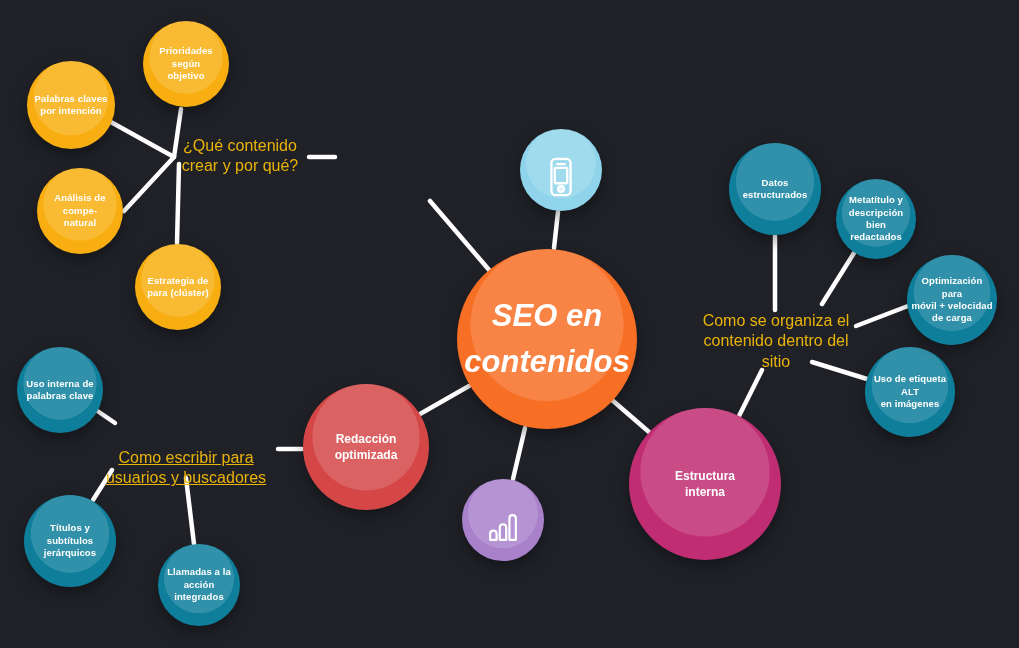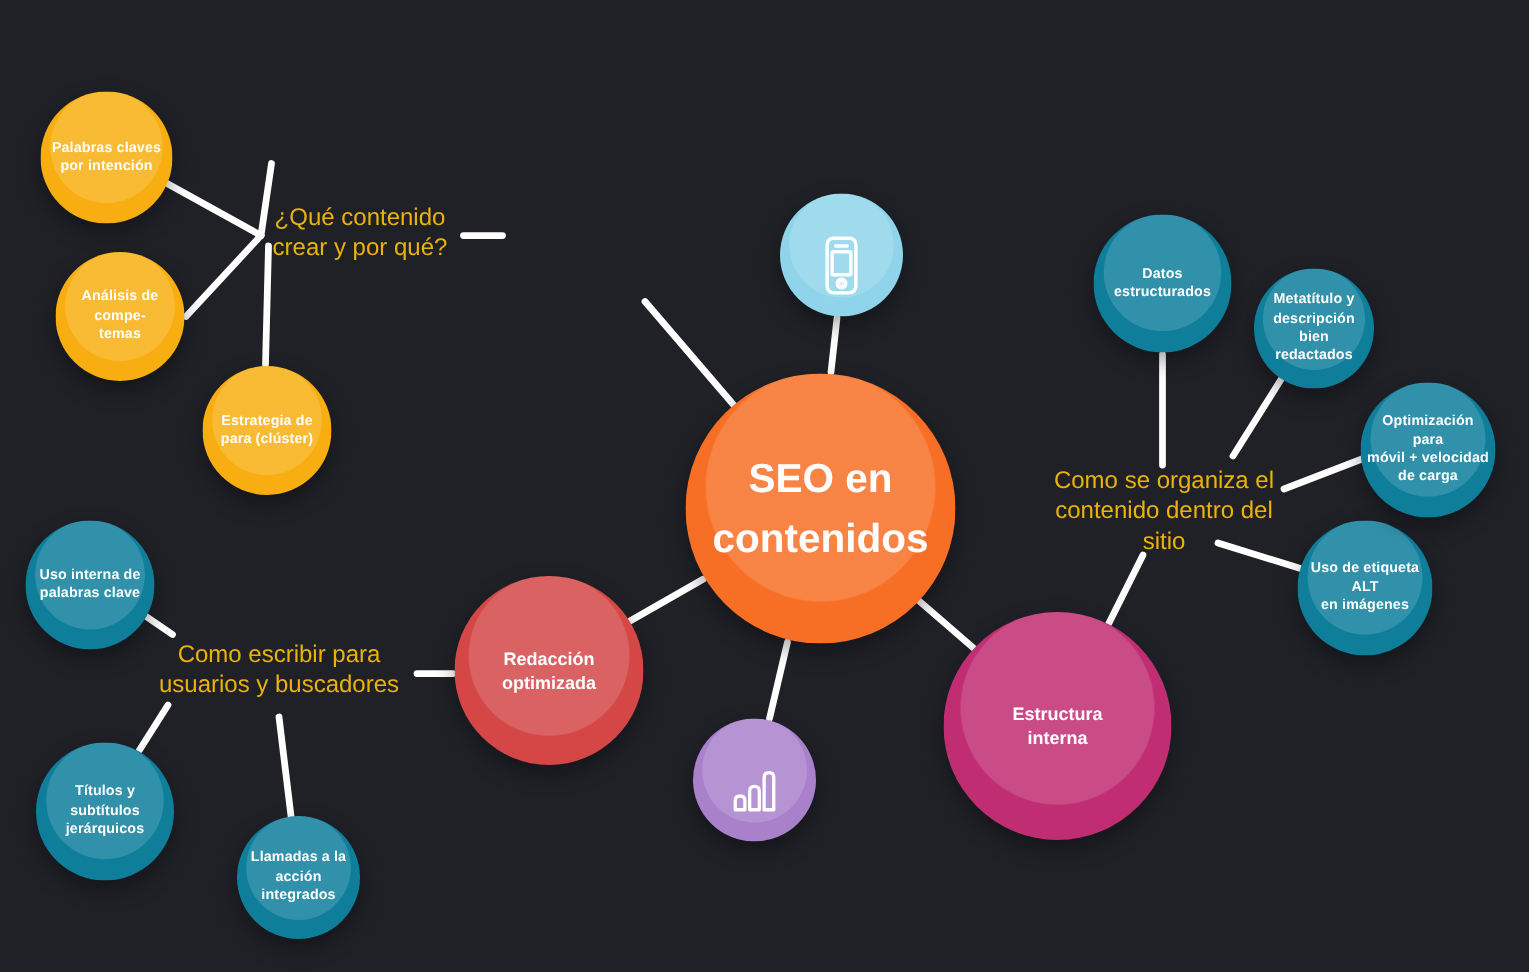--- a/index.html
+++ b/index.html
@@ -17,21 +17,21 @@
     background-image:
       radial-gradient(circle at 50% 42%, rgba(255,255,255,0.15) 0 55%, rgba(255,255,255,0) 56%),
       radial-gradient(circle at 50% 46%, rgba(0,0,0,0) 0 83%, rgba(0,0,0,0.20) 84%);
     box-shadow:0 6px 14px rgba(0,0,0,0.35);
     color:#fff;white-space:pre-line;box-sizing:border-box;padding:4px;
   }
   .sat{font-size:9.5px;font-weight:700;line-height:1.3;letter-spacing:0.1px;}
   .topic{font-weight:600;line-height:1.35;}
   .t-invest{font-size:15px;}
   .t-main{font-size:12px;}
-  .center-node{font-size:27px;font-weight:600;line-height:1.5;}
+  .center-node{font-size:31px;font-weight:600;line-height:1.5;font-style:italic;}
   .qlabel{
     position:absolute;color:#eab308;font-size:16px;font-weight:500;line-height:1.28;
     text-align:center;white-space:pre-line;
   }
   .iconwrap{display:flex;align-items:center;justify-content:center;}
   .iconwrap svg{stroke:#fff;fill:none;stroke-width:2.4;stroke-linecap:round;stroke-linejoin:round;}
 </style>
 </head>
 <body>
 
@@ -83,30 +83,32 @@
       <svg width="44" height="44" viewBox="0 0 48 48">
         <path d="M10 38 L10 31.5 Q10 28 13.5 28 Q17 28 17 31.5 L17 38 Z"></path>
         <path d="M20.5 38 L20.5 24.5 Q20.5 21 24 21 Q27.5 21 27.5 24.5 L27.5 38 Z"></path>
         <path d="M31 38 L31 14.5 Q31 11 34.5 11 Q38 11 38 14.5 L38 38 Z"></path>
       </svg>
     </span>
   </div>
 
   <div class="qlabel" style="left:160px;top:136px;width:160px;">¿Qué contenido
 crear y por qué?</div>
-  <div class="qlabel" style="left:101px;top:427px;width:170px;">Como escribir para
+  <div class="qlabel" style="left:101px;top:448px;width:170px;text-decoration:underline;">Como escribir para
 usuarios y buscadores</div>
   <div class="qlabel" style="left:698px;top:311px;width:156px;">Como se organiza el
 contenido dentro del
 sitio</div>
 
+  <div class="node sat" style="--c:var(--yellow);left:143px;top:21px;width:86px;height:86px;">Prioridades según
+objetivo</div>
   <div class="node sat" style="--c:var(--yellow);left:27px;top:61px;width:88px;height:88px;">Palabras claves
 por intención</div>
   <div class="node sat" style="--c:var(--yellow);left:37px;top:168px;width:86px;height:86px;">Análisis de compe-
-temas</div>
+natural</div>
   <div class="node sat" style="--c:var(--yellow);left:135px;top:244px;width:86px;height:86px;">Estrategia de
 para (clúster)</div>
 
   <div class="node sat" style="--c:var(--teal);left:17px;top:347px;width:86px;height:86px;">Uso interna de
 palabras clave</div>
   <div class="node sat" style="--c:var(--teal);left:24px;top:495px;width:92px;height:92px;">Títulos y subtítulos
 jerárquicos</div>
   <div class="node sat" style="--c:var(--teal);left:158px;top:544px;width:82px;height:82px;">Llamadas a la
 acción integrados</div>
 

